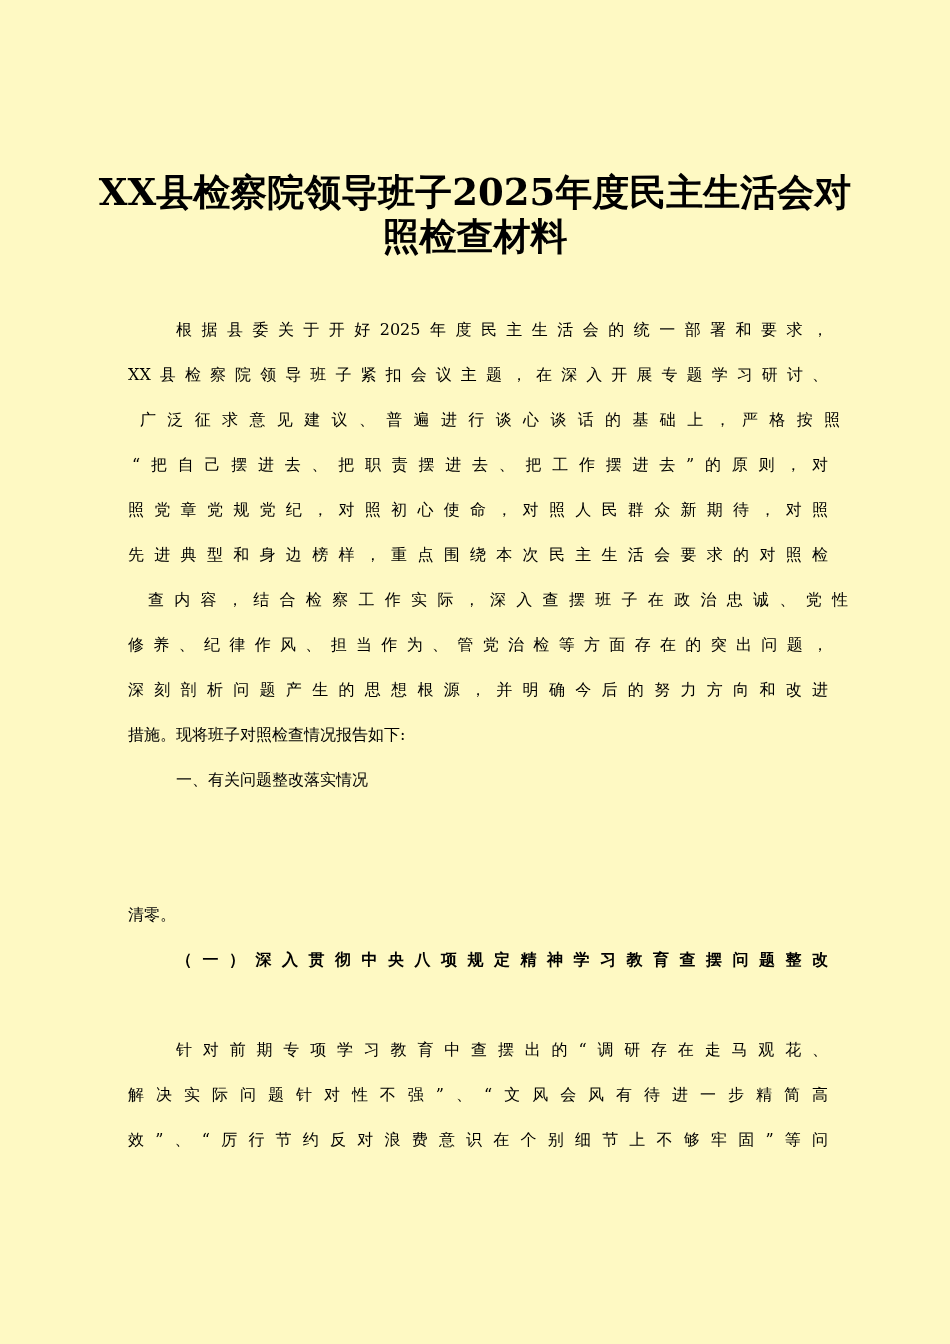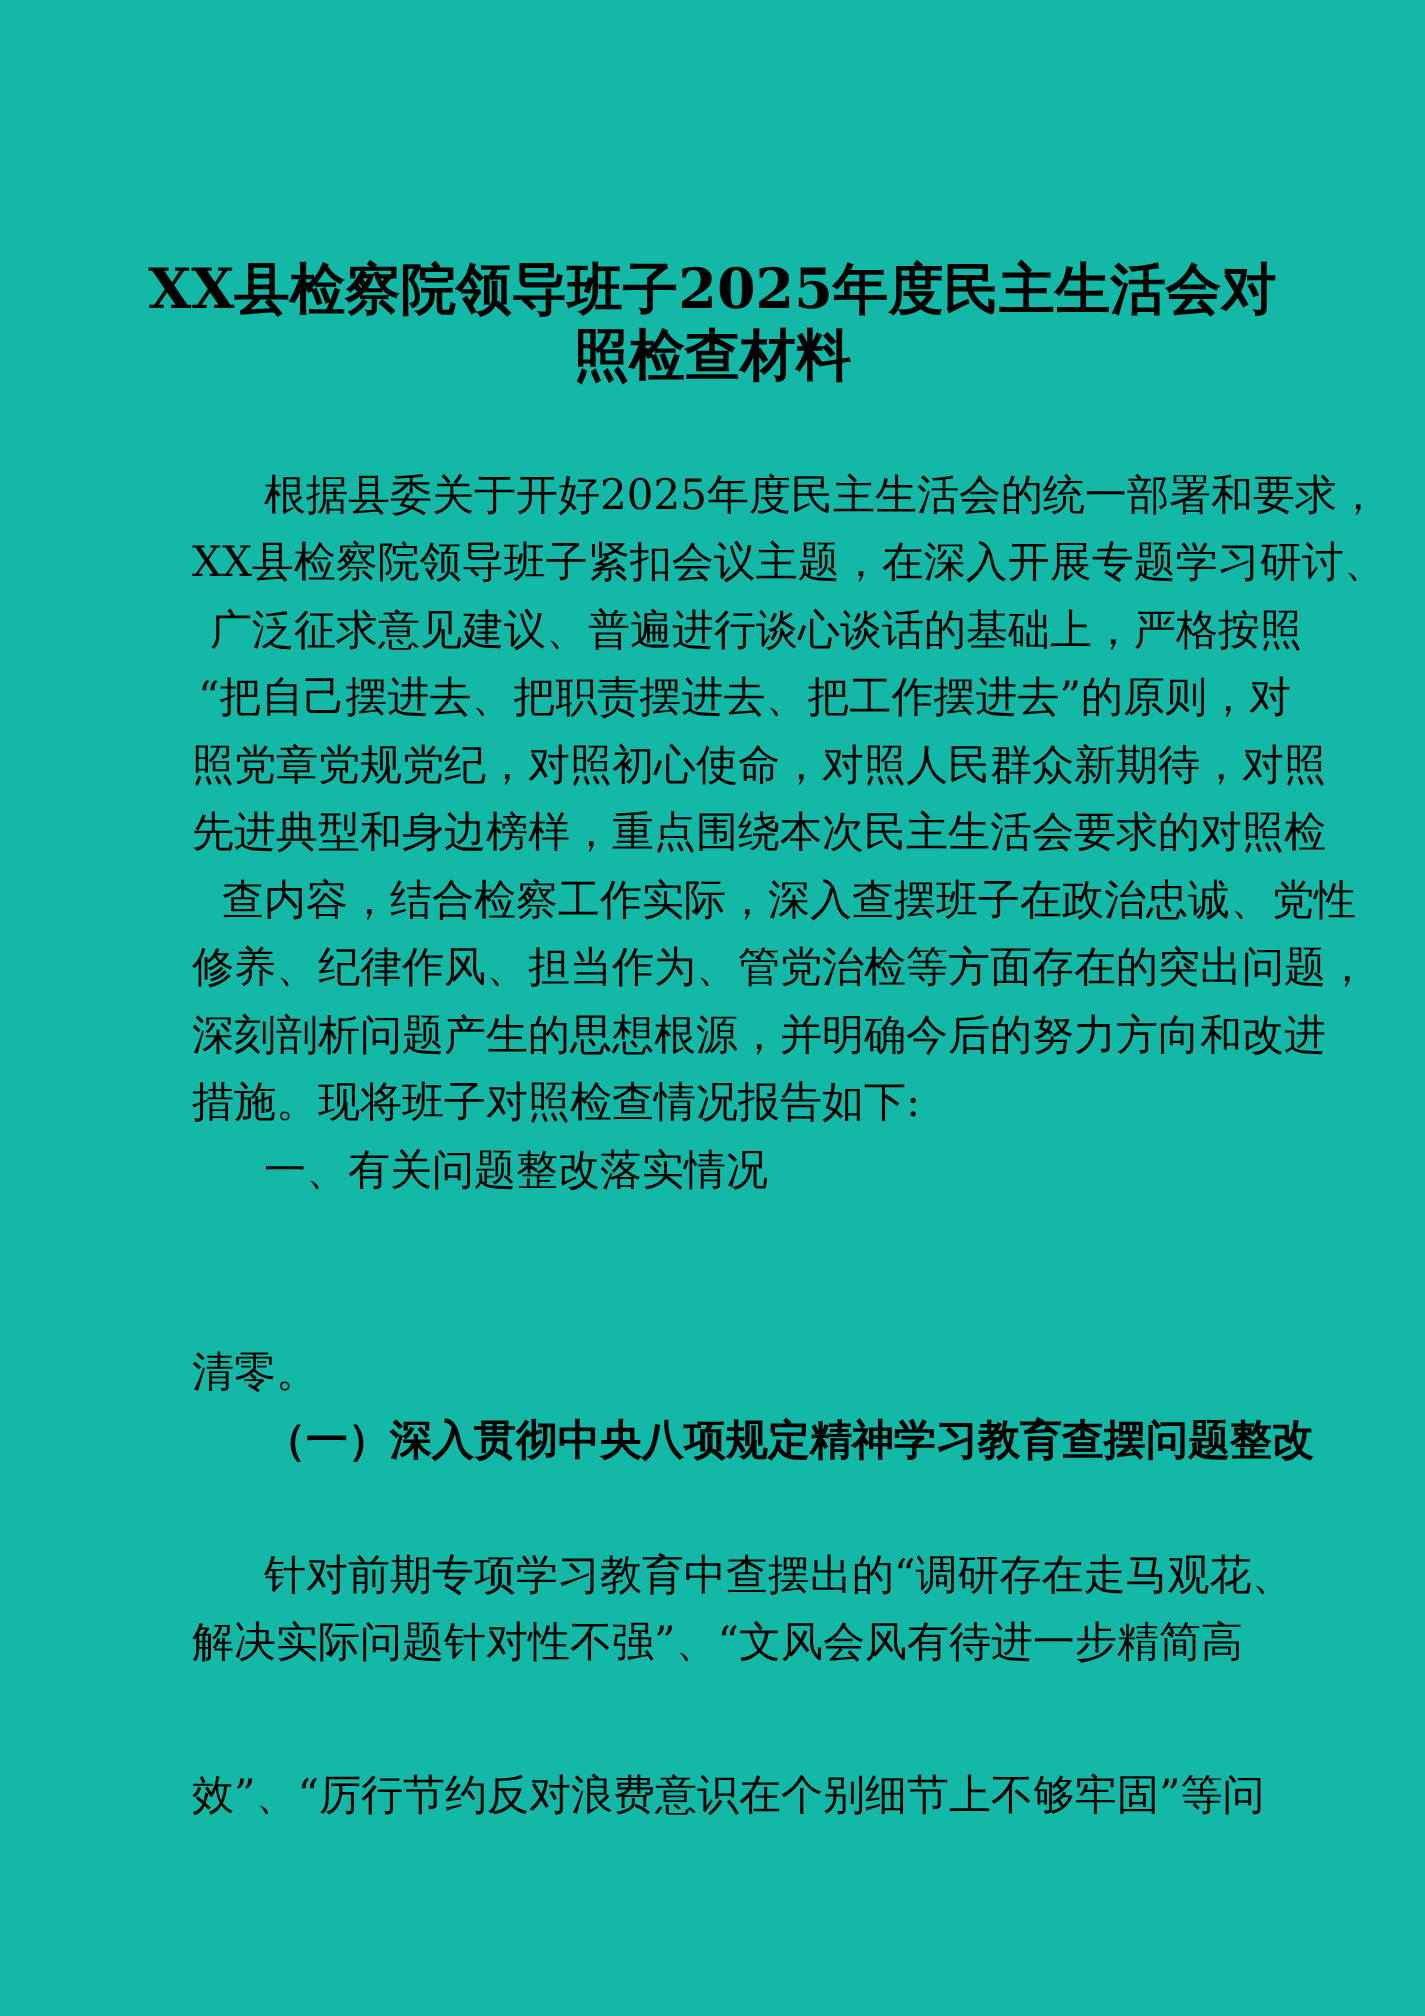--- a/index.html
+++ b/index.html
@@ -11,40 +11,40 @@
       width: 950px;
       height: 1344px;
       position: relative;
       overflow: hidden;
       color: #000000;
     }
     .page {
       position: absolute;
       left: 0; top: 0;
       width: 950px; height: 1344px;
-      background: #14b8a6;
+      background: #fef9c3;
     }
     .title-line {
       position: absolute;
       left: 0;
       width: 950px;
       text-align: center;
       font-family: "DejaVu Serif", "Liberation Serif", serif;
       font-weight: bold;
       font-size: 37px;
       line-height: 44px;
       white-space: nowrap;
       letter-spacing: 0px;
     }
     .line {
       position: absolute;
       left: 128px;
       width: 700px;
       font-family: "DejaVu Serif", "Liberation Serif", serif;
-      font-size: 28px;
+      font-size: 16px;
       line-height: 30px;
       white-space: nowrap;
       text-align: justify;
       text-align-last: justify;
     }
     .line.last {
       text-align-last: left;
     }
     .line.indent {
       left: 176px;
@@ -85,15 +85,15 @@
   <div class="line last" style="top:720px;">措施。现将班子对照检查情况报告如下:</div>
 
   <div class="line indent h1" style="top:765px;">一、有关问题整改落实情况</div>
 
   <div class="line last" style="top:900px;">清零。</div>
 
   <div class="line indent h2" style="top:945px;">（一）深入贯彻中央八项规定精神学习教育查摆问题整改</div>
 
   <div class="line indent" style="top:1035px;">针对前期专项学习教育中查摆出的“调研存在走马观花、</div>
   <div class="line" style="top:1080px;">解决实际问题针对性不强”、“文风会风有待进一步精简高</div>
-  <div class="line" style="top:1182px;">效”、“厉行节约反对浪费意识在个别细节上不够牢固”等问</div>
+  <div class="line" style="top:1125px;">效”、“厉行节约反对浪费意识在个别细节上不够牢固”等问</div>
 
 </div>
 
 </body></html>

